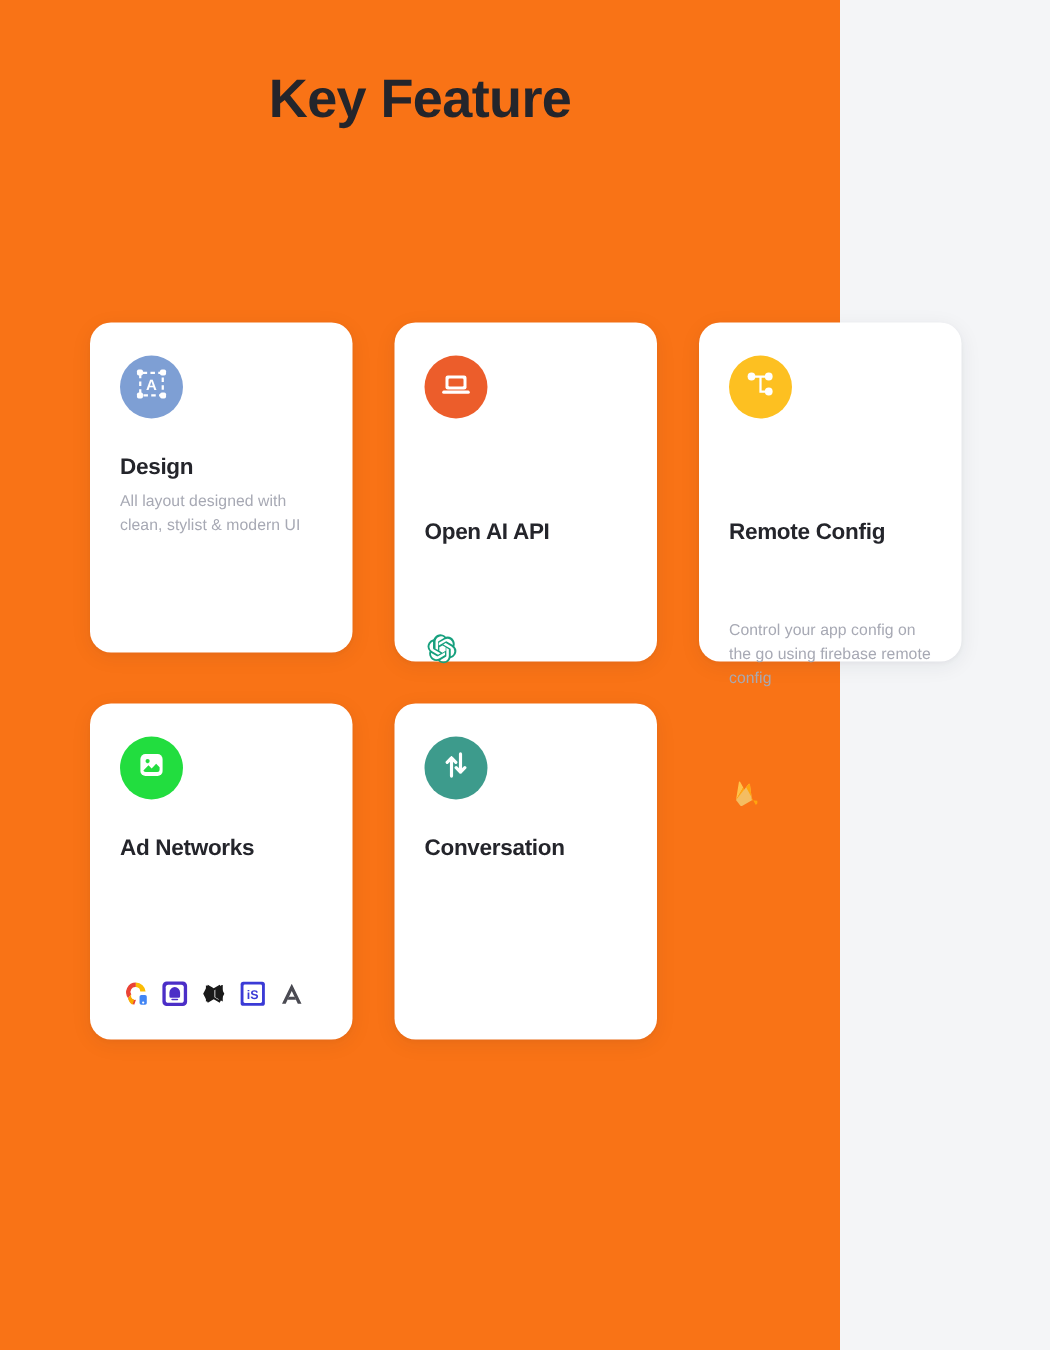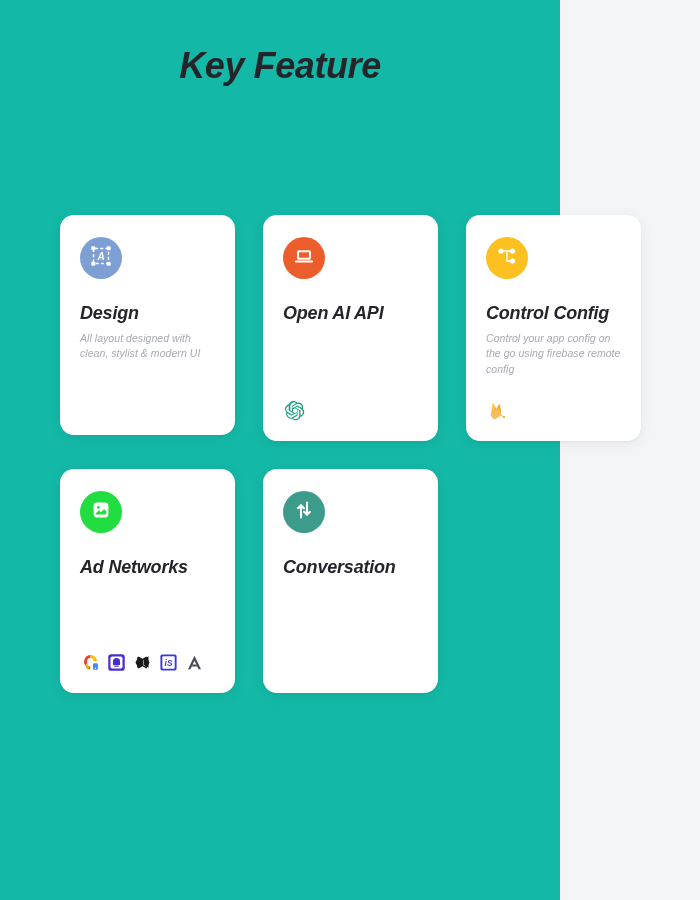--- a/index.html
+++ b/index.html
@@ -13,22 +13,21 @@
     background: #f4f5f7;
     font-family: "Liberation Sans", sans-serif;
     position: relative;
     overflow: hidden;
   }
 
   .page {
     width: 560px;
     height: 900px;
     position: relative;
-    background: #14b8a6;
-    font-style: italic;
+    background: #f97316;
   }
 
   .page-title {
     text-align: center;
     font-size: 36px;
     font-weight: 700;
     color: #24252b;
     letter-spacing: -0.4px;
     padding-top: 45px;
     font-family: "Liberation Sans", sans-serif;
@@ -57,36 +56,36 @@
     background: #ffffff;
     border-radius: 14px;
     box-shadow: 0 3px 14px rgba(27, 36, 59, 0.07), 0 1px 3px rgba(27,36,59,0.04);
     padding: 22px 20px 20px 20px;
     display: flex;
     flex-direction: column;
     position: relative;
   }
 
   .card.h1 { height: 220px; }
-  .card.h2 { height: 226px; }
+  .card.h2 { height: 226px; gap: 43px; }
   .card.h3 { height: 224px; }
 
   .icon-circle {
     width: 42px;
     height: 42px;
     border-radius: 50%;
     display: flex;
     align-items: center;
     justify-content: center;
     flex: none;
   }
 
   .card-title {
     margin-top: 24px;
-    font-size: 18px;
+    font-size: 15px;
     font-weight: 700;
     color: #24252b;
     letter-spacing: -0.2px;
     line-height: 1.2;
   }
 
   .card-desc {
     margin-top: 6px;
     font-size: 10.5px;
     line-height: 1.5;
@@ -176,21 +175,21 @@
         <div class="icon-circle" style="background:#fdc021;">
           <span>
             <svg width="24" height="24" viewBox="0 0 24 24" fill="none">
               <circle cx="6" cy="7" r="2.6" fill="#ffffff"></circle>
               <circle cx="17.5" cy="7" r="2.6" fill="#ffffff"></circle>
               <circle cx="17.5" cy="17" r="2.6" fill="#ffffff"></circle>
               <path d="M8.6 7h6.3M12 7v10h2.9" stroke="#ffffff" stroke-width="1.5" stroke-linecap="round"></path>
             </svg>
           </span>
         </div>
-        <div class="card-title">Control Config</div>
+        <div class="card-title">Remote Config</div>
         <div class="card-desc">Control your app config on the go using firebase remote config</div>
         <div class="logo-row single">
           <span class="brand-logo">
             <svg width="21" height="21" viewBox="0 0 24 24" fill="none">
               <path d="M4.2 17.6 6.4 3.9c.08-.5.75-.6 1-.18l2.33 4.35L4.2 17.6Z" fill="#FFC24A"></path>
               <path d="m4.2 17.6 5.5-9.55 1.93 3.66-7.43 5.9Z" fill="#FFA712"></path>
               <path d="M4.2 17.6 13.8 5.4c.32-.4.95-.22 1.02.3l1.56 12.1-7.27 4.07a1.6 1.6 0 0 1-1.55 0L4.2 17.6Z" fill="#F4BD62"></path>
               <path d="M16.38 17.8 14.82 5.7a.57.57 0 0 0-1.02-.3l-1.9 2.42 7.23 13.35.55-.31a1.6 1.6 0 0 0 .82-1.47l-.1-1.2-4.02-.39Z" fill="#FFA50E"></path>
             </svg>
           </span>

